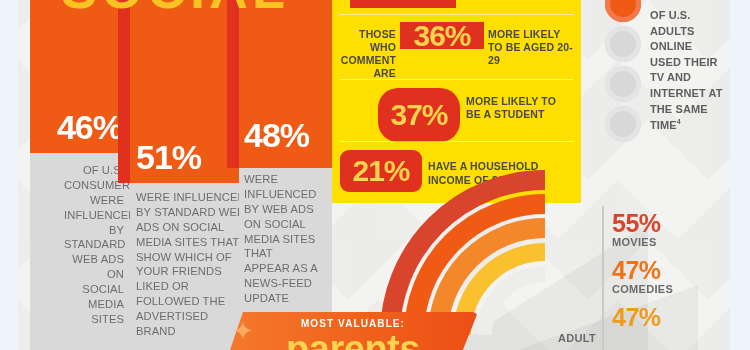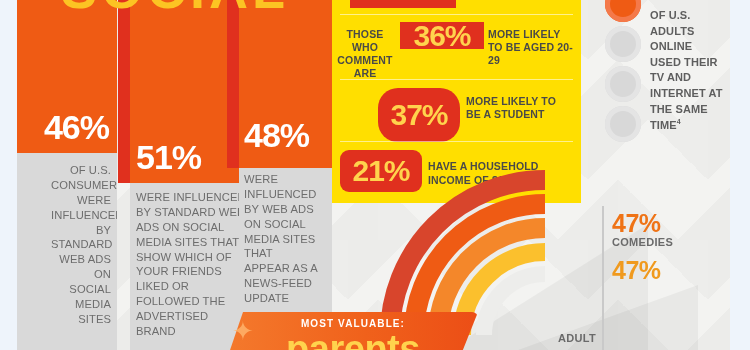--- a/index.html
+++ b/index.html
@@ -76,21 +76,21 @@
     position: absolute;
     left: 0; right: 0;
     color: #6d6d6d;
     font-size: 11.2px;
     line-height: 1.33;
     letter-spacing: 0.1px;
     text-transform: uppercase;
   }
 
   
-  #col1 { left: 17px;  width: 100px; height: 350px; }
+  #col1 { left: 30px;  width: 100px; height: 350px; }
   #col1 .col-bar { height: 153px; }
   #col1 .col-pct { top: 110px; right: 8px; left: auto; text-align: right; }
   #col1 .col-desc { top: 163px; right: 6px; left: 6px; text-align: right; margin-left: 28px; }
 
   
   .sep {
     position: absolute;
     top: 0;
     width: 12px;
     background: #e0301e;
@@ -161,21 +161,21 @@
   }
   .chip-label {
     position: absolute;
     color: #4a4a48;
     font-size: 10.5px;
     font-weight: bold;
     line-height: 1.24;
     letter-spacing: 0.15px;
     text-transform: uppercase;
   }
-  .chip-label.right-al { text-align: center; }
+  .chip-label.right-al { text-align: right; }
 
   
   #chip-top {
     position: absolute;
     left: 18px;
     top: -18px;
     width: 106px;
     height: 26px;
     background: #e0301e;
   }
@@ -416,20 +416,24 @@
       <path d="M 34 165 A 131 131 0 0 1 165 34" stroke="#ef5b14" stroke-width="20"></path>
       <path d="M 58 165 A 107 107 0 0 1 165 58" stroke="#f4872a" stroke-width="20"></path>
       <path d="M 82 165 A 83 83 0 0 1 165 82" stroke="#fbc02d" stroke-width="18"></path>
       <path d="M 104 165 A 61 61 0 0 1 165 104" stroke="#ededeb" stroke-width="16"></path>
     </g>
   </svg>
 
   <div id="genre-rule"></div>
   <div id="genre-list">
     <div>
+      <div class="genre-pct" style="color:#d8452c;">55%</div>
+      <div class="genre-label">MOVIES</div>
+    </div>
+    <div>
       <div class="genre-pct" style="color:#ef7316;">47%</div>
       <div class="genre-label">COMEDIES</div>
     </div>
     <div>
       <div class="genre-pct" style="color:#f09a1e;">47%</div>
       <div class="genre-label"></div>
     </div>
   </div>
 
   <div id="adult-label">ADULT</div>

